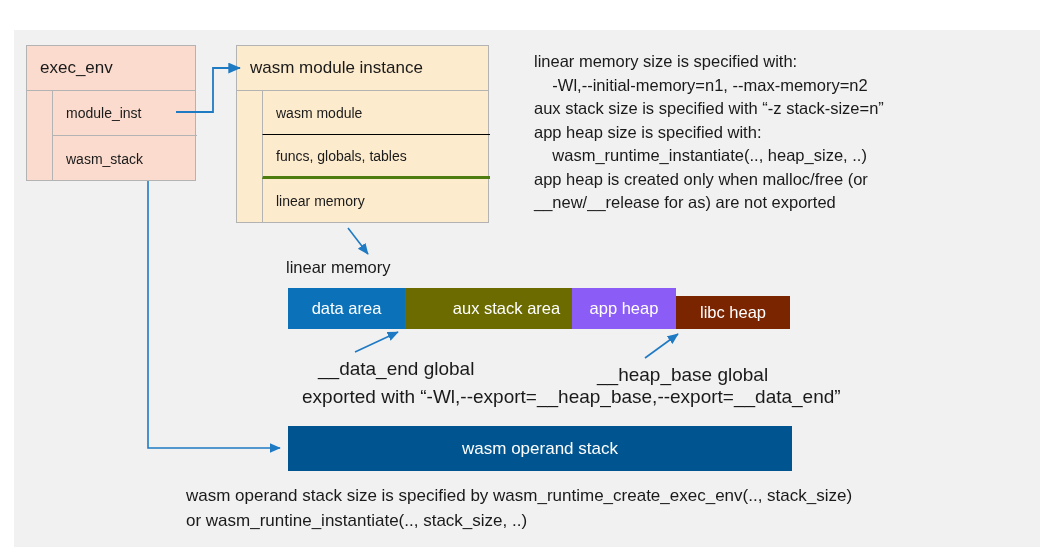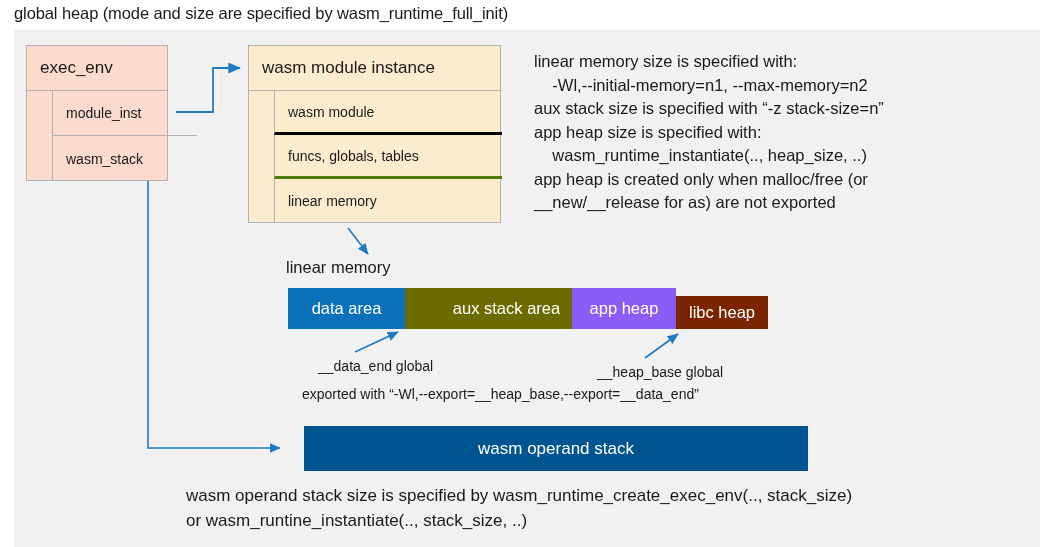--- a/index.html
+++ b/index.html
@@ -63,40 +63,40 @@
     align-items: center;
     padding-left: 13px;
     font-size: 14px;
     color: #1a1a1a;
     border-left: 1px solid #b3b3b3;
   }
   
   #exec-env-box {
     left: 26px;
     top: 45px;
-    width: 142px;
+    width: 170px;
     height: 136px;
     background: #fadbcd;
   }
   #exec-env-box .struct-head { height: 45px; }
   #exec-env-box .struct-field { left: 25px; width: 145px; }
   #exec-env-field-module-inst { top: 45px; height: 45px; border-bottom: 1px solid #b3b3b3; }
   #exec-env-field-wasm-stack { top: 90px; height: 45px; }
 
   
   #module-inst-box {
-    left: 248px;
+    left: 236px;
     top: 45px;
     width: 253px;
     height: 178px;
     background: #fdebcd;
   }
   #module-inst-box .struct-head { height: 45px; }
   #module-inst-box .struct-field { left: 25px; width: 228px; }
-  #mi-field-wasm-module  { top: 45px;  height: 44px; border-bottom: 3px solid #000000; }
+  #mi-field-wasm-module  { top: 45px;  height: 44px; border-bottom: 1px solid #000000; }
   #mi-field-funcs        { top: 89px;  height: 44px; border-bottom: 3px solid #4d7c0f; }
   #mi-field-linear-mem   { top: 133px; height: 44px; }
 
   
   #memory-notes {
     position: absolute;
     left: 534px;
     top: 50px;
     font-size: 16.5px;
     line-height: 23.5px;
@@ -128,32 +128,32 @@
     white-space: nowrap;
   }
   .mem-seg.enlarged {
     color: #1f3864;
     background: #f1f1f1;
     border: 2px dashed #000000;
   }
   
   .callout {
     position: absolute;
-    font-size: 14px;
+    font-size: 19px;
     color: #1a1a1a;
     white-space: nowrap;
   }
   #data-end-label  { left: 318px; top: 358px; }
   #heap-base-label { left: 597px; top: 364px; }
   #export-note     { left: 302px; top: 386px; }
 
   
   #operand-stack-bar {
     position: absolute;
-    left: 304px;
+    left: 288px;
     top: 426px;
     width: 504px;
     height: 45px;
     background: #00548f;
     display: flex;
     align-items: center;
     justify-content: center;
     font-size: 17px;
     color: #ffffff;
   }
@@ -174,21 +174,20 @@
     width: 1054px;
     height: 547px;
     pointer-events: none;
   }
 </style>
 </head>
 <body>
 
 <div id="canvas">
 
-  <div id="diagram-title">global heap (mode and size are specified by wasm_runtime_full_init)</div>
 
   <div id="global-heap-panel" style="background: rgb(241, 241, 241);"></div>
 
   <div id="exec-env-box" class="struct-box" style="background: rgb(250, 219, 205);">
     <div class="struct-head">exec_env</div>
     <div id="exec-env-field-module-inst" class="struct-field">module_inst</div>
     <div id="exec-env-field-wasm-stack" class="struct-field">wasm_stack</div>
   </div>
 
   <div id="module-inst-box" class="struct-box" style="background: rgb(253, 235, 205);">
@@ -210,21 +209,21 @@
   <div id="linear-memory-bar">
       <div class="mem-seg" style="width: 117px; background: rgb(11, 114, 186);">
         <span>data area</span>
       </div>
       <div class="mem-seg" style="width: 167px; background: rgb(107, 107, 0); padding-left: 36px;">
         <span>aux stack area</span>
       </div>
       <div class="mem-seg" style="width: 104px; background: #8b5cf6;">
         <span>app heap</span>
       </div>
-      <div class="mem-seg" style="width: 92px; background: rgb(123, 36, 0); margin-top: 8px;">
+      <div class="mem-seg" style="width: 114px; background: rgb(123, 36, 0); margin-top: 8px;">
         <span>libc heap</span>
       </div>
     </div>
 
   <div id="data-end-label" class="callout">__data_end global</div>
   <div id="export-note" class="callout">exported with “-Wl,--export=__heap_base,--export=__data_end”</div>
   <div id="heap-base-label" class="callout">__heap_base global</div>
 
   <div id="operand-stack-bar" style="background: rgb(0, 84, 143);">
     <span>wasm operand stack</span>

